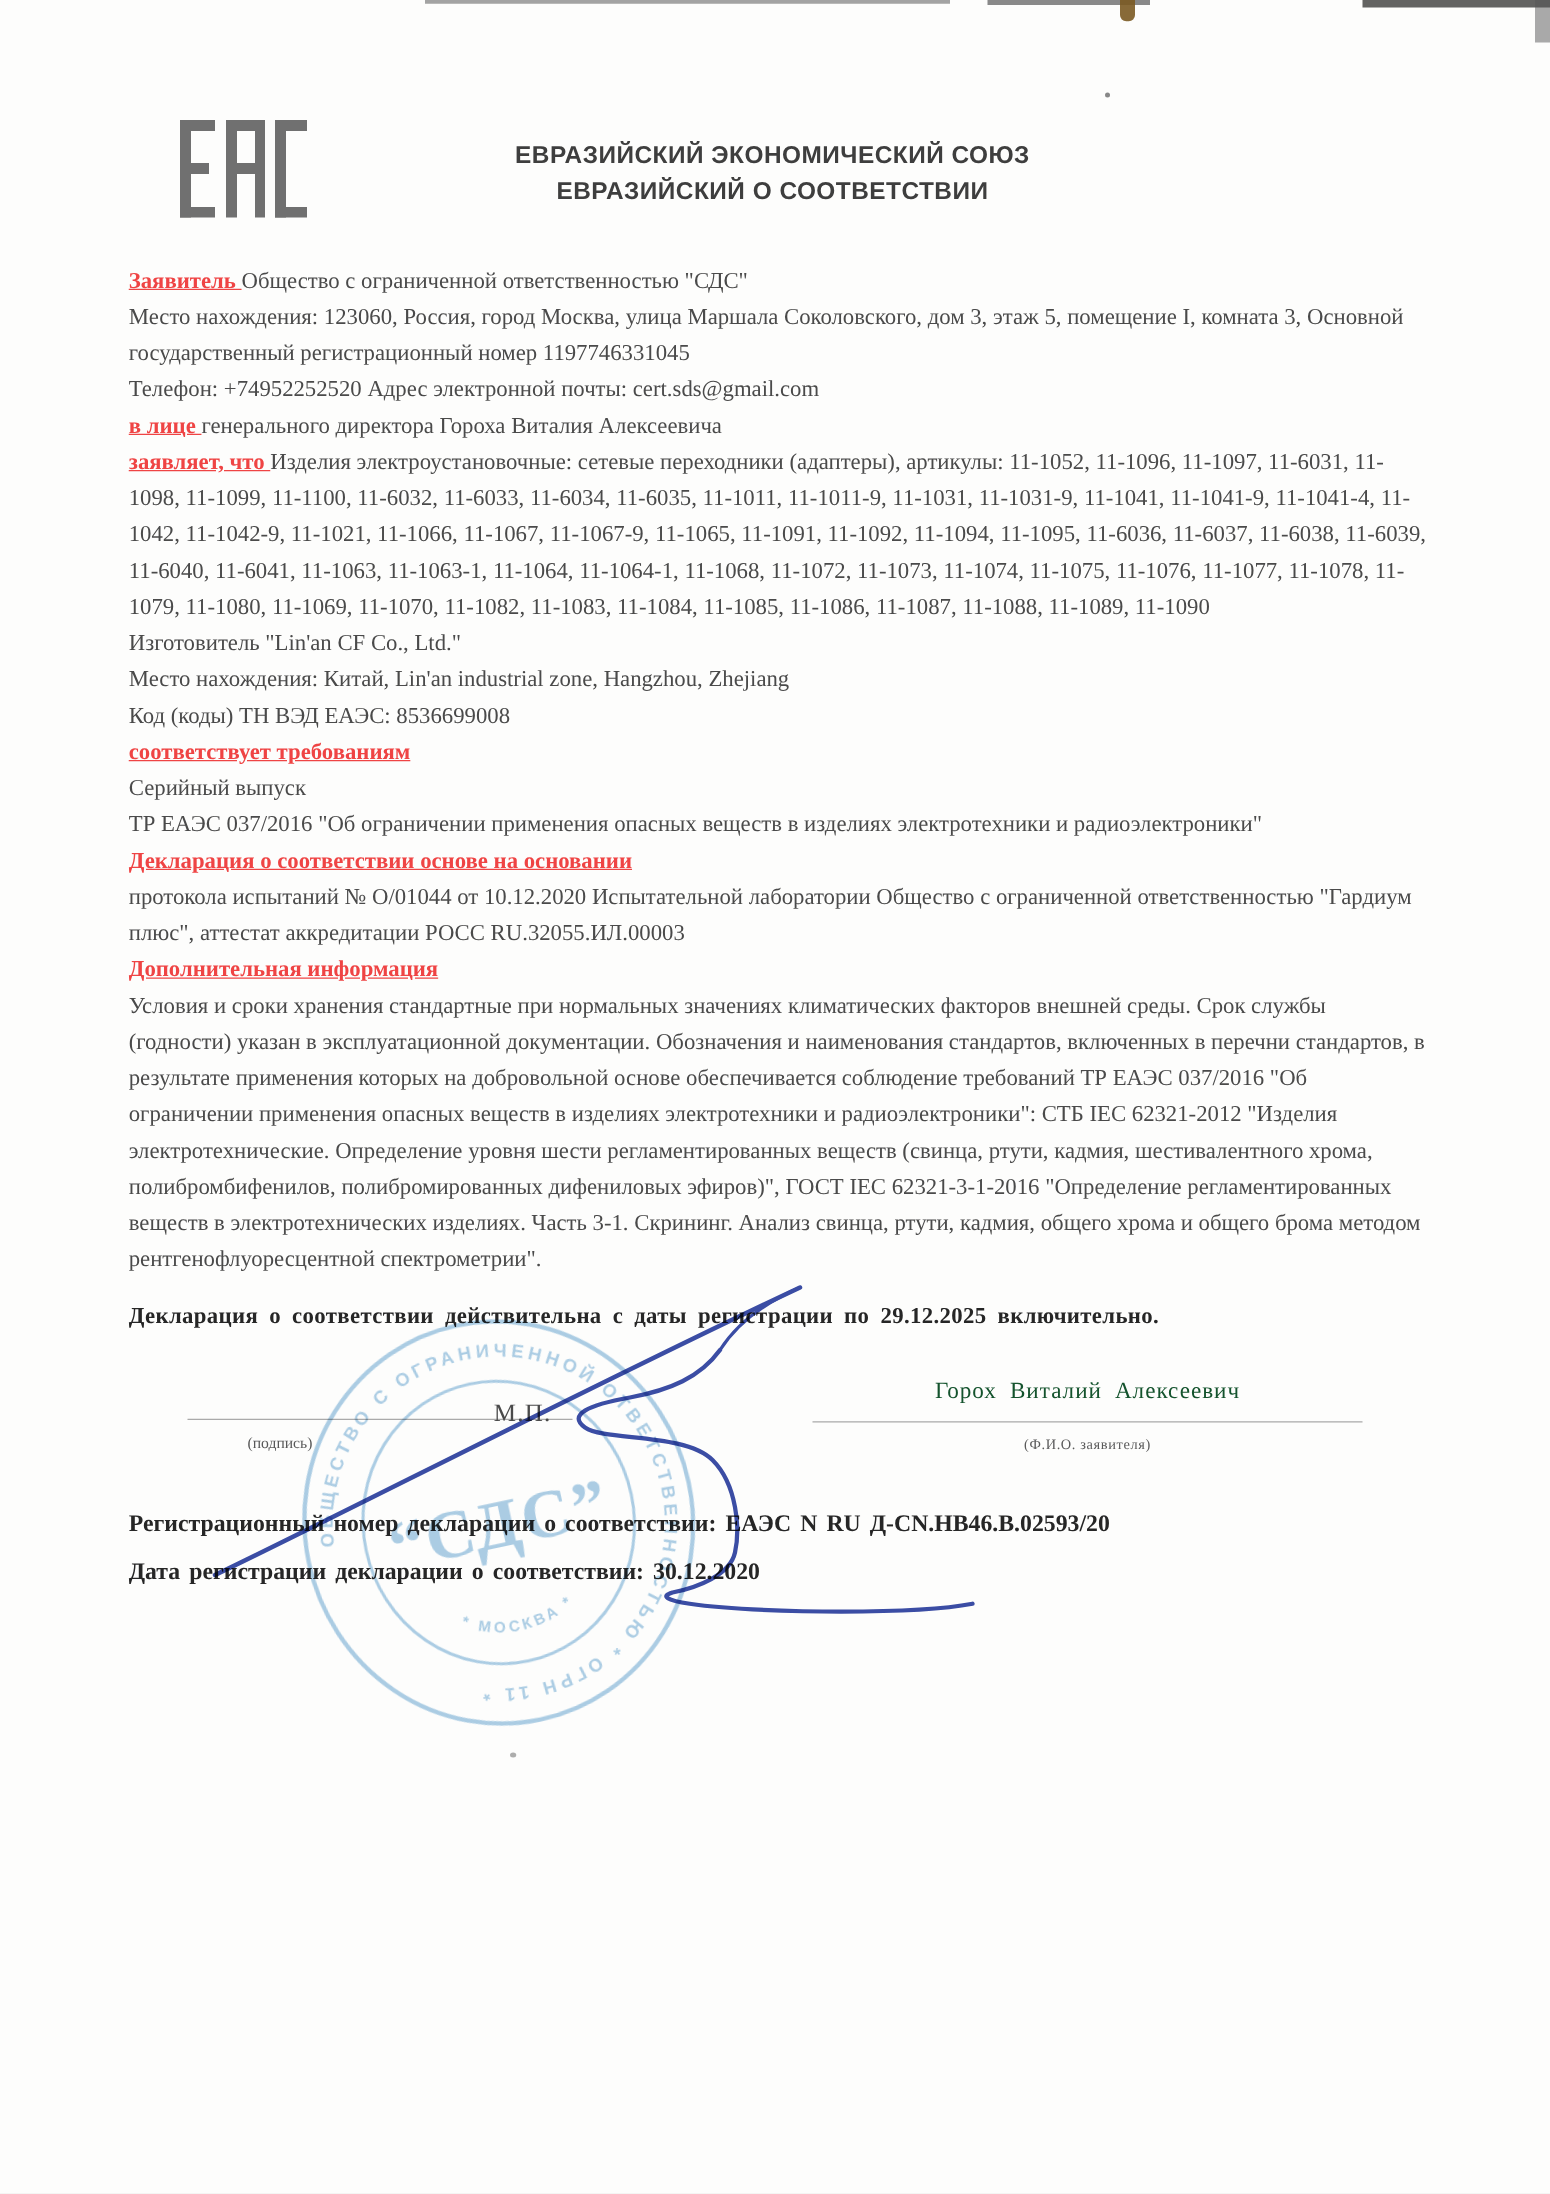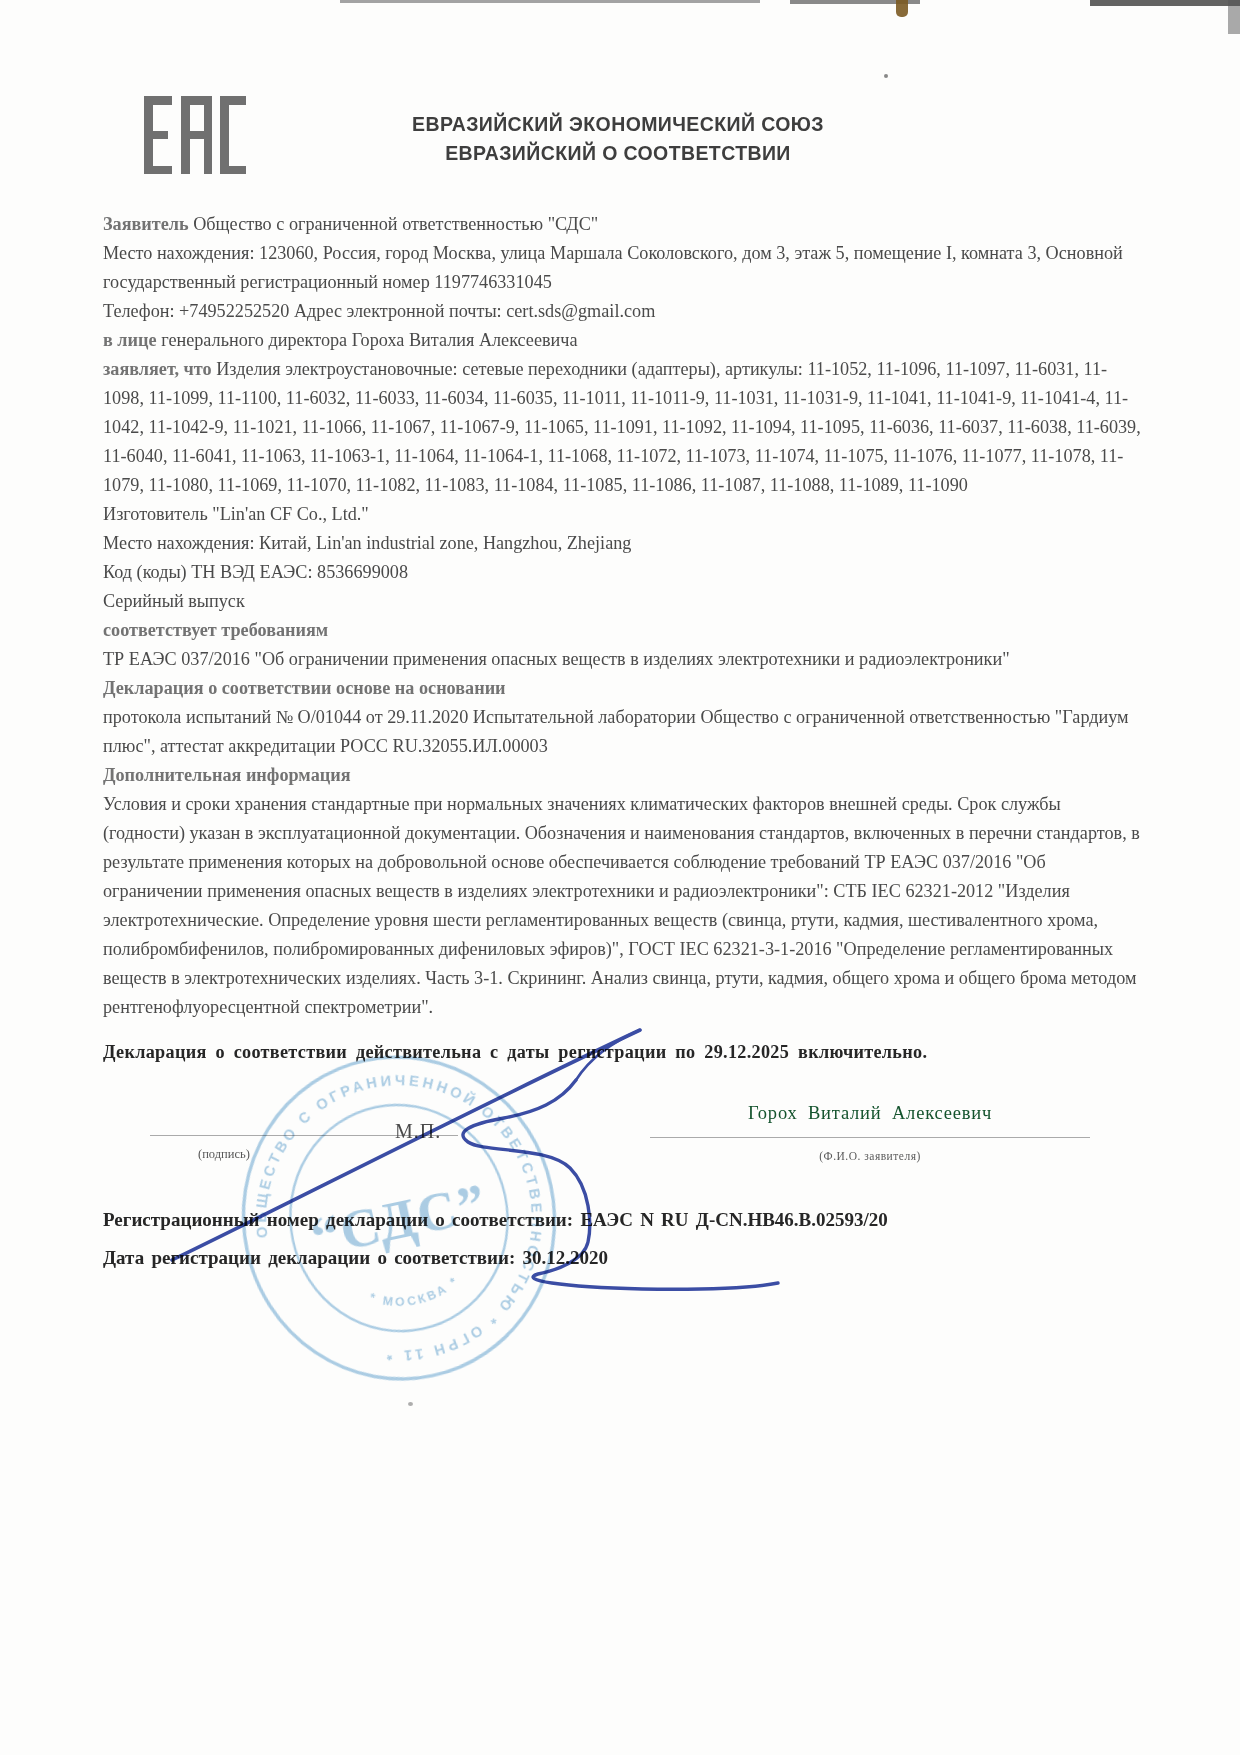--- a/index.html
+++ b/index.html
@@ -8,21 +8,21 @@
   
   .header{position:absolute;top:96px;left:108px;right:100px;display:flex;align-items:flex-start;margin-left:36px;}
   .logo{width:102px;height:96px;flex:0 0 auto;opacity:.85;}
   .titles{flex:1;margin:14px 150px 0 0;text-align:center;
           font-family:"Liberation Sans",sans-serif;font-weight:700;font-size:19.5px;
           line-height:1.5;color:#3e3e3e;letter-spacing:.4px;}
   
   .content{position:absolute;top:210px;left:103px;width:1040px;
            font-size:18.2px;line-height:29px;color:#4a4a4a;z-index:2;}
   .para{margin:0;}
-  .b{font-weight:700;color:#737373;}
+  .b{font-weight:700;color:#ef4444;text-decoration:underline;}
   .validity{margin:16px 0 0 0;font-weight:700;color:#262626;word-spacing:4px;letter-spacing:.3px;}
   
   .sig-block{position:relative;height:96px;margin-top:6px;}
   .sig-line{position:absolute;border-bottom:1.6px solid #9b9b9b;opacity:.85;}
   .sig-line.left{left:47px;top:62px;width:308px;}
   .sig-line.right{left:547px;top:64px;width:440px;}
   .sig-caption-left{position:absolute;left:95px;top:67px;font-size:12.5px;color:#585858;}
   .mp{position:absolute;left:292px;top:44px;font-size:20px;color:#4a4a4a;letter-spacing:1px;}
   .sig-name{position:absolute;left:547px;top:26px;width:440px;text-align:center;
             font-size:18.5px;color:#14532d;letter-spacing:.8px;word-spacing:5px;}
@@ -90,25 +90,25 @@
   <div class="content">
     <div>
         <p class="para"><span class="b">Заявитель </span><span class="r">Общество с ограниченной ответственностью "СДС"</span></p>
         <p class="para"><span class="r">Место нахождения: 123060, Россия, город Москва, улица Маршала Соколовского, дом 3, этаж 5, помещение I, комната 3, Основной государственный регистрационный номер 1197746331045</span></p>
         <p class="para"><span class="r">Телефон: +74952252520 Адрес электронной почты: cert.sds@gmail.com</span></p>
         <p class="para"><span class="b">в лице </span><span class="r">генерального директора Гороха Виталия Алексеевича</span></p>
         <p class="para"><span class="b">заявляет, что </span><span class="r">Изделия электроустановочные: сетевые переходники (адаптеры), артикулы: 11-1052, 11-1096, 11-1097, 11-6031, 11-1098, 11-1099, 11-1100, 11-6032, 11-6033, 11-6034, 11-6035, 11-1011, 11-1011-9, 11-1031, 11-1031-9, 11-1041, 11-1041-9, 11-1041-4, 11-1042, 11-1042-9, 11-1021, 11-1066, 11-1067, 11-1067-9, 11-1065, 11-1091, 11-1092, 11-1094, 11-1095, 11-6036, 11-6037, 11-6038, 11-6039, 11-6040, 11-6041, 11-1063, 11-1063-1, 11-1064, 11-1064-1, 11-1068, 11-1072, 11-1073, 11-1074, 11-1075, 11-1076, 11-1077, 11-1078, 11-1079, 11-1080, 11-1069, 11-1070, 11-1082, 11-1083, 11-1084, 11-1085, 11-1086, 11-1087, 11-1088, 11-1089, 11-1090</span></p>
         <p class="para"><span class="r">Изготовитель "Lin'an CF Co., Ltd."</span></p>
         <p class="para"><span class="r">Место нахождения: Китай, Lin'an industrial zone, Hangzhou, Zhejiang</span></p>
         <p class="para"><span class="r">Код (коды) ТН ВЭД ЕАЭС: 8536699008</span></p>
+        <p class="para"><span class="b">соответствует требованиям</span></p>
         <p class="para"><span class="r">Серийный выпуск</span></p>
-        <p class="para"><span class="b">соответствует требованиям</span></p>
         <p class="para"><span class="r">ТР ЕАЭС 037/2016 "Об ограничении применения опасных веществ в изделиях электротехники и радиоэлектроники"</span></p>
         <p class="para"><span class="b">Декларация о соответствии основе на основании</span></p>
-        <p class="para"><span class="r">протокола испытаний № О/01044 от 29.11.2020 Испытательной лаборатории Общество с ограниченной ответственностью "Гардиум плюс", аттестат аккредитации РОСС RU.32055.ИЛ.00003</span></p>
+        <p class="para"><span class="r">протокола испытаний № О/01044 от 10.12.2020 Испытательной лаборатории Общество с ограниченной ответственностью "Гардиум плюс", аттестат аккредитации РОСС RU.32055.ИЛ.00003</span></p>
         <p class="para"><span class="b">Дополнительная информация</span></p>
         <p class="para"><span class="r">Условия и сроки хранения стандартные при нормальных значениях климатических факторов внешней среды. Срок службы (годности) указан в эксплуатационной документации. Обозначения и наименования стандартов, включенных в перечни стандартов, в результате применения которых на добровольной основе обеспечивается соблюдение требований ТР ЕАЭС 037/2016 "Об ограничении применения опасных веществ в изделиях электротехники и радиоэлектроники": СТБ IEC 62321-2012 "Изделия электротехнические. Определение уровня шести регламентированных веществ (свинца, ртути, кадмия, шестивалентного хрома, полибромбифенилов, полибромированных дифениловых эфиров)", ГОСТ IEC 62321-3-1-2016 "Определение регламентированных веществ в электротехнических изделиях. Часть 3-1. Скрининг. Анализ свинца, ртути, кадмия, общего хрома и общего брома методом рентгенофлуоресцентной спектрометрии".</span></p>
       </div>
 
     <p class="validity">Декларация о соответствии действительна с даты регистрации по 29.12.2025 включительно.</p>
 
     <div class="sig-block">
       <div class="sig-line left"></div>
       <div class="sig-caption-left">(подпись)</div>
       <div class="mp">М.П.</div>

